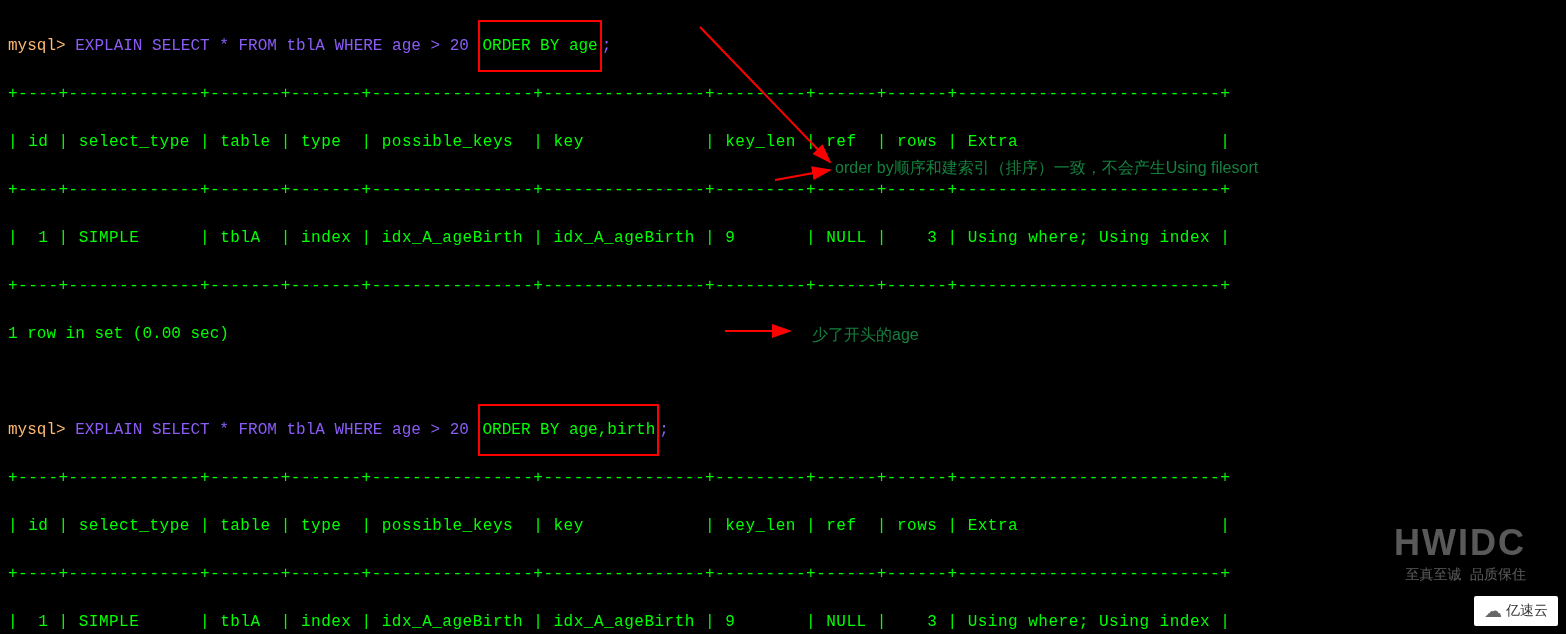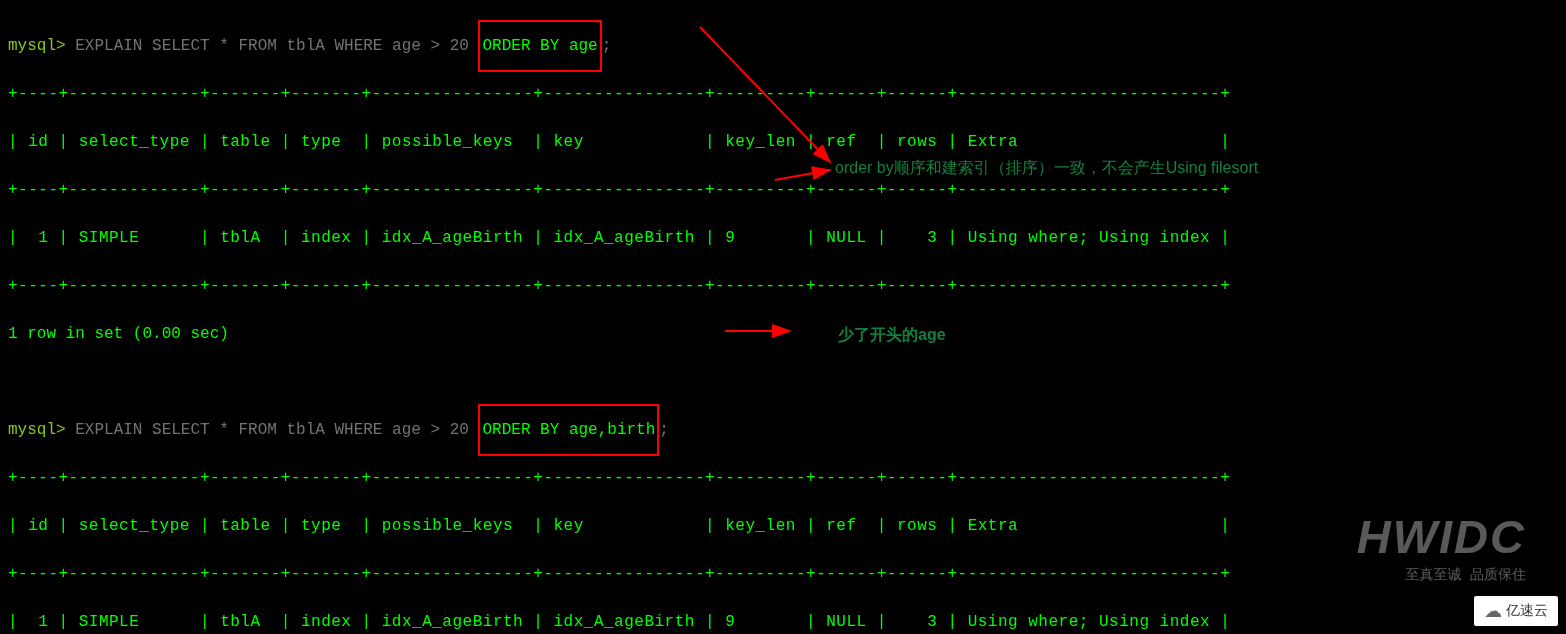--- a/index.html
+++ b/index.html
@@ -17,24 +17,24 @@
       position: relative;
       overflow: hidden;
     }
     .terminal {
       padding: 10px 8px;
       line-height: 1.5;
       white-space: pre;
       position: relative;
     }
     .prompt {
-      color: #84cc16;
+      color: #fdba74;
     }
     .query {
-      color: #737373;
+      color: #8b5cf6;
     }
     .redbox {
       border: 2px solid #ff0000;
       padding: 15px 2px;
       color: #00ff00;
     }
     .table-line {
       color: #00ff00;
       letter-spacing: 0.5px;
     }
@@ -47,32 +47,30 @@
       font-family: 'Microsoft YaHei', 'SimSun', sans-serif;
       font-size: 16px;
       white-space: nowrap;
     }
     .annotation1 {
       top: 158px;
       left: 835px;
     }
     .annotation2 {
       top: 325px;
-      left: 838px;
-      font-weight: bold;
+      left: 812px;
     }
     .watermark-hwidc {
       position: absolute;
       right: 40px;
       bottom: 70px;
       color: rgba(255,255,255,0.35);
       font-family: Arial, sans-serif;
-      font-size: 47px;
+      font-size: 36px;
       font-weight: bold;
-      font-style: italic;
       letter-spacing: 2px;
     }
     .watermark-sub {
       position: absolute;
       right: 40px;
       bottom: 50px;
       color: rgba(255,255,255,0.35);
       font-family: Liberation Mono, monospace;
       font-size: 14px;
     }

